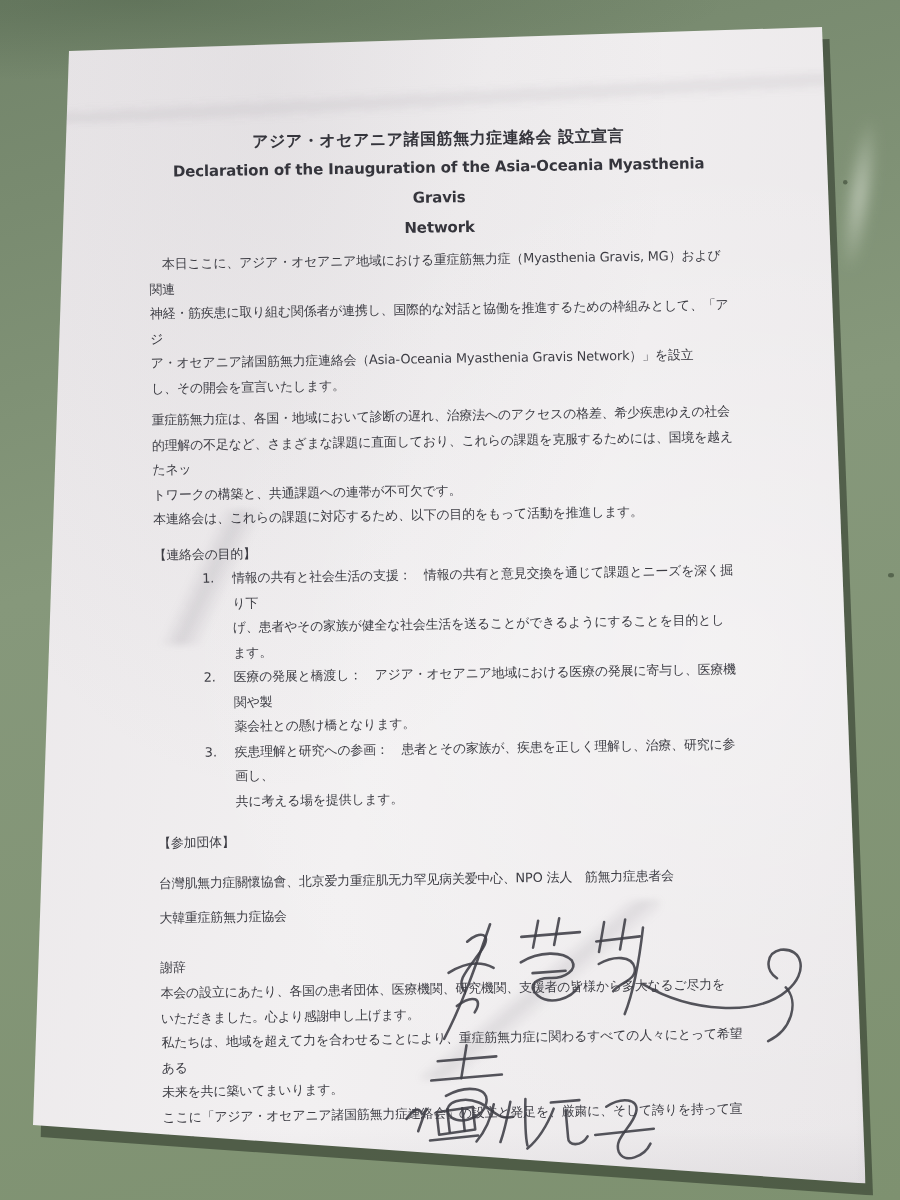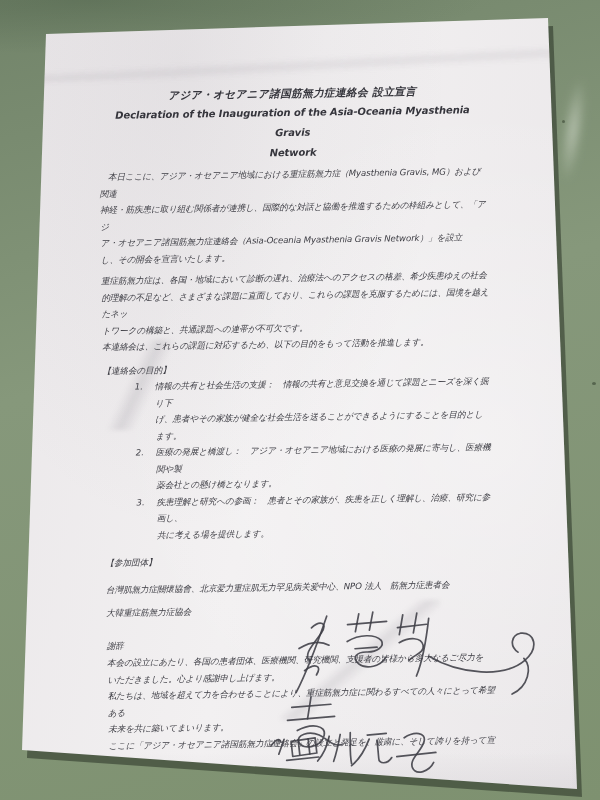--- a/index.html
+++ b/index.html
@@ -1,21 +1,21 @@
 <!DOCTYPE html>
 <html><head>
 <meta charset="utf-8">
 <style>
   html,body{margin:0;padding:0;}
   body{
     width:600px;height:800px;overflow:hidden;position:relative;
     font-family:"DejaVu Sans",sans-serif;
     background:linear-gradient(165deg,#72846a 0%,#86987b 42%,#7e9170 100%);
   }
-  .scene{position:absolute;inset:0;font-style:italic;}
+  .scene{position:absolute;inset:0;}
   
   .streak{
     position:absolute;left:560px;top:55px;width:26px;height:150px;
     background:radial-gradient(closest-side,rgba(235,240,230,0.55),rgba(235,240,230,0) 70%);
     filter:blur(4px);transform:rotate(8deg);
   }
   .corner-shade{
     position:absolute;left:0;top:0;width:600px;height:70px;
     background:radial-gradient(ellipse at 15% 0%,rgba(35,55,35,0.22),transparent 55%);
   }

